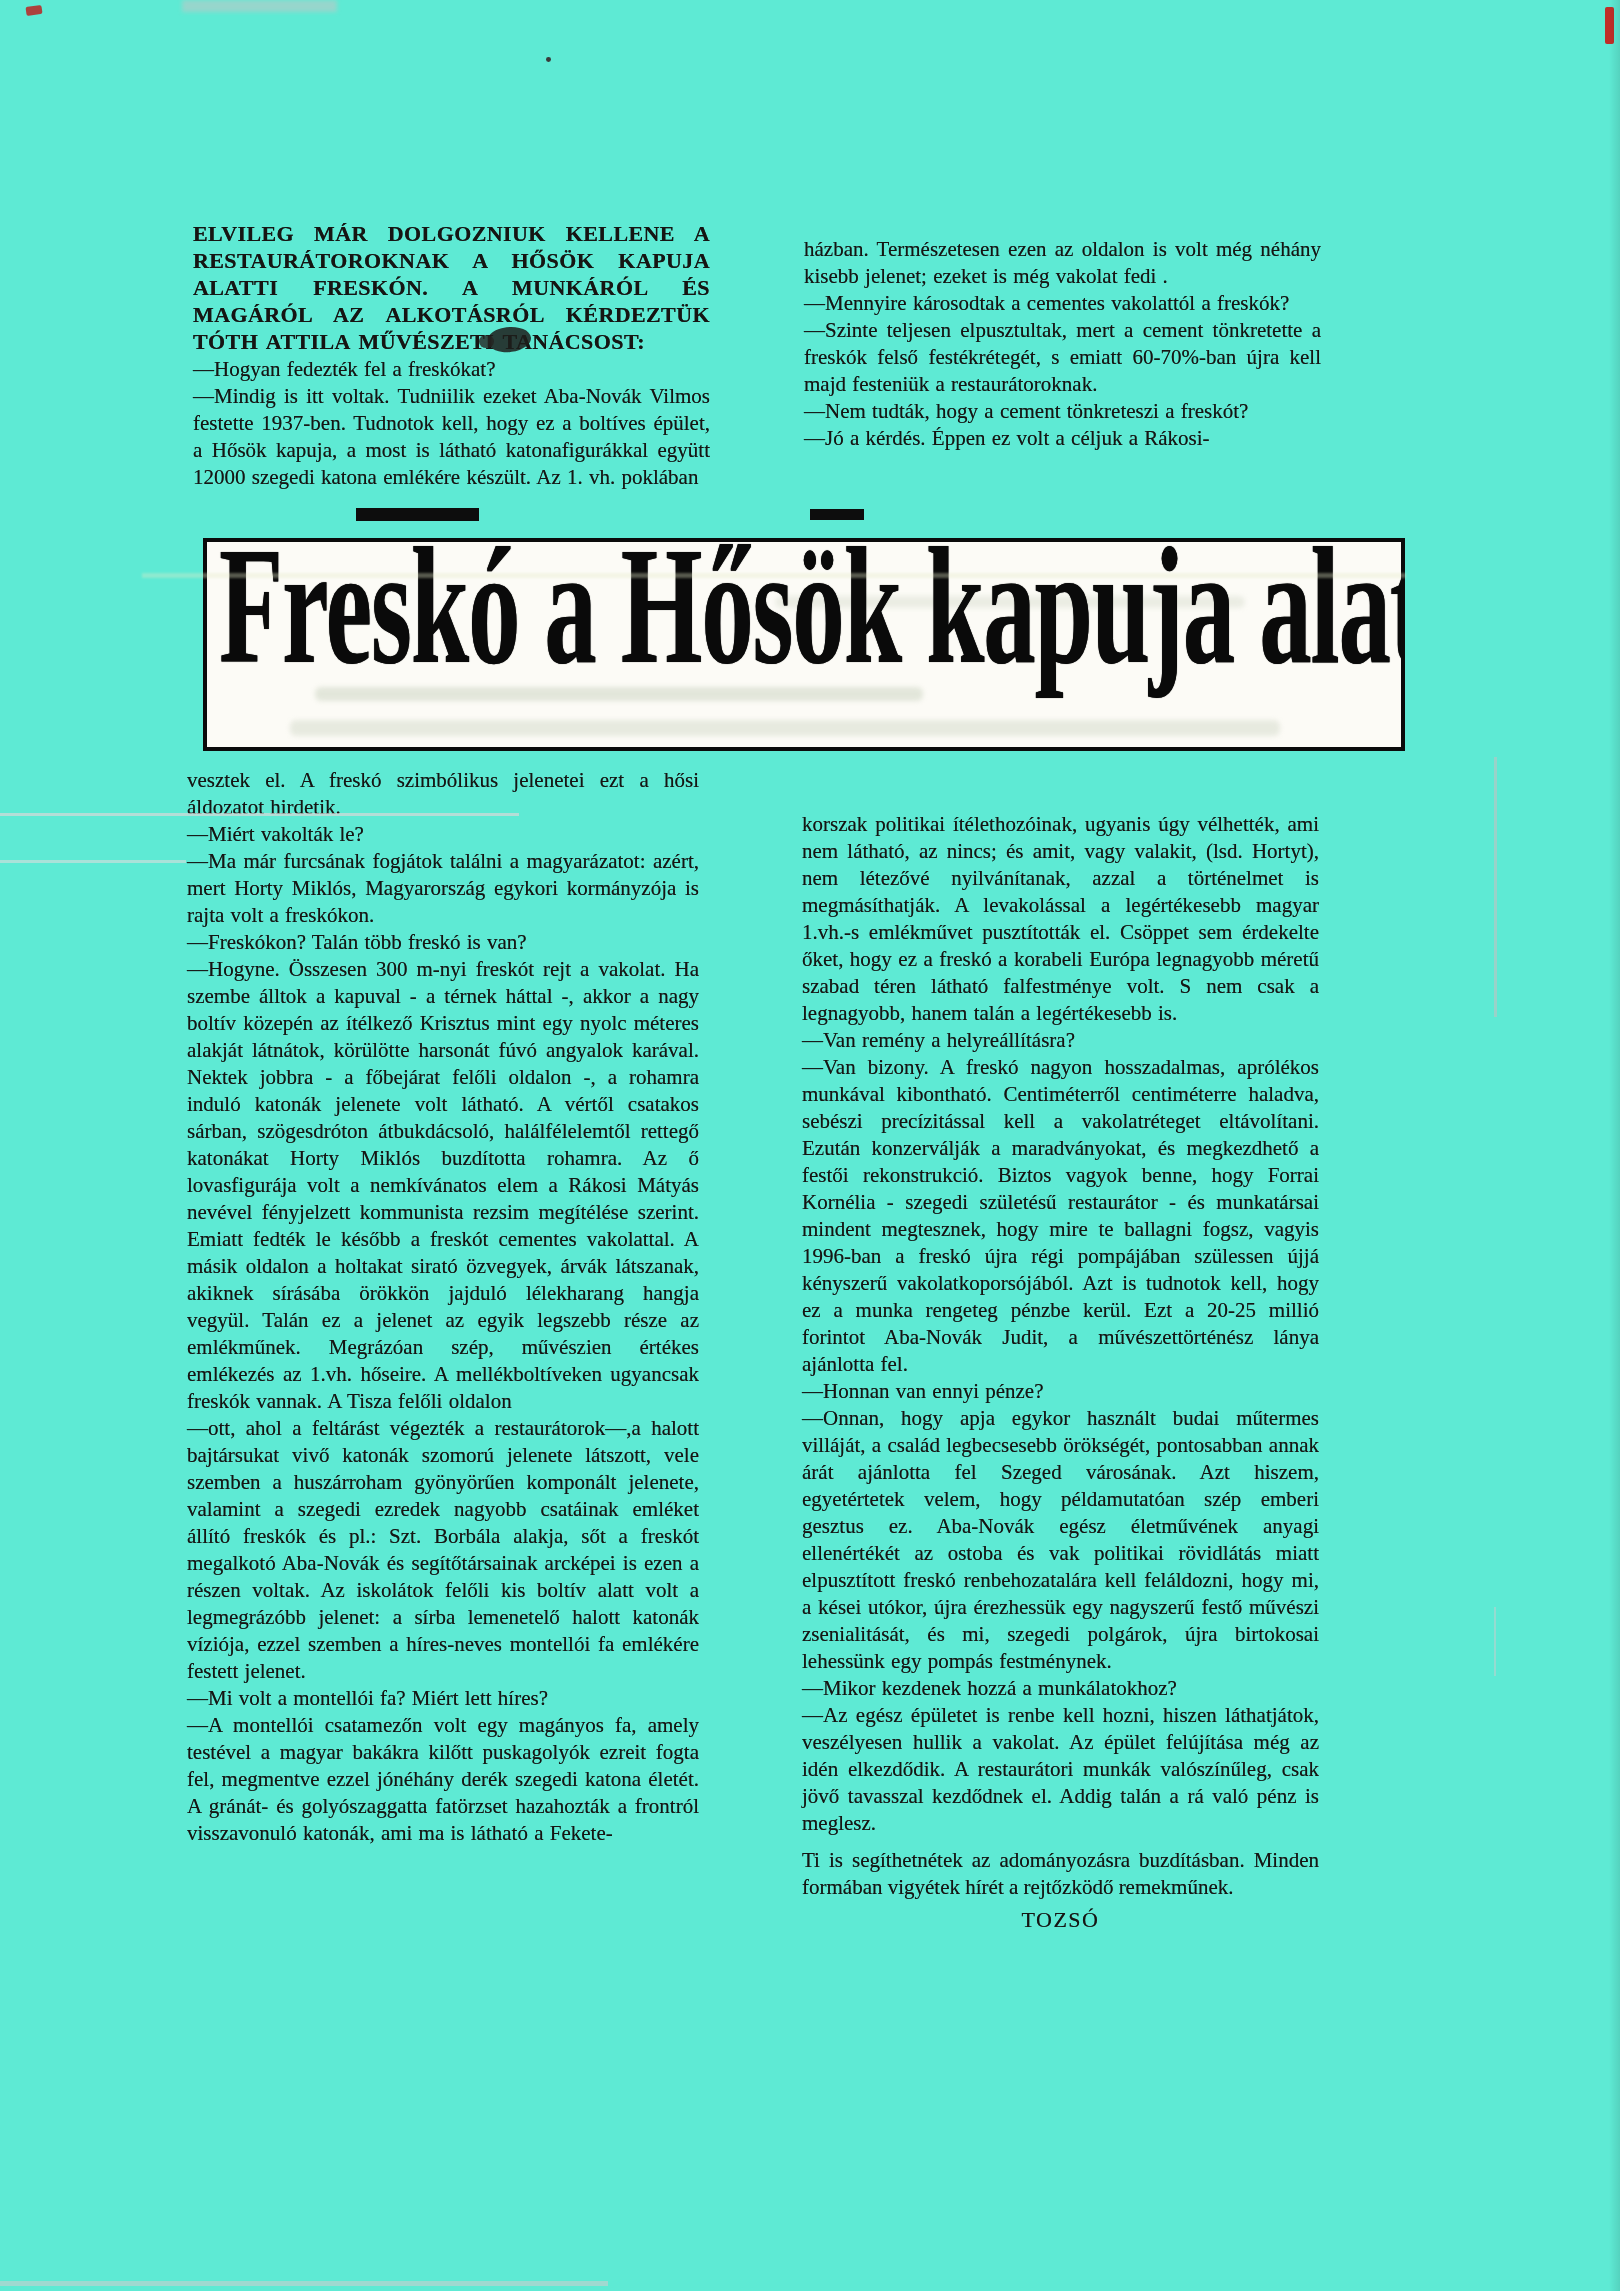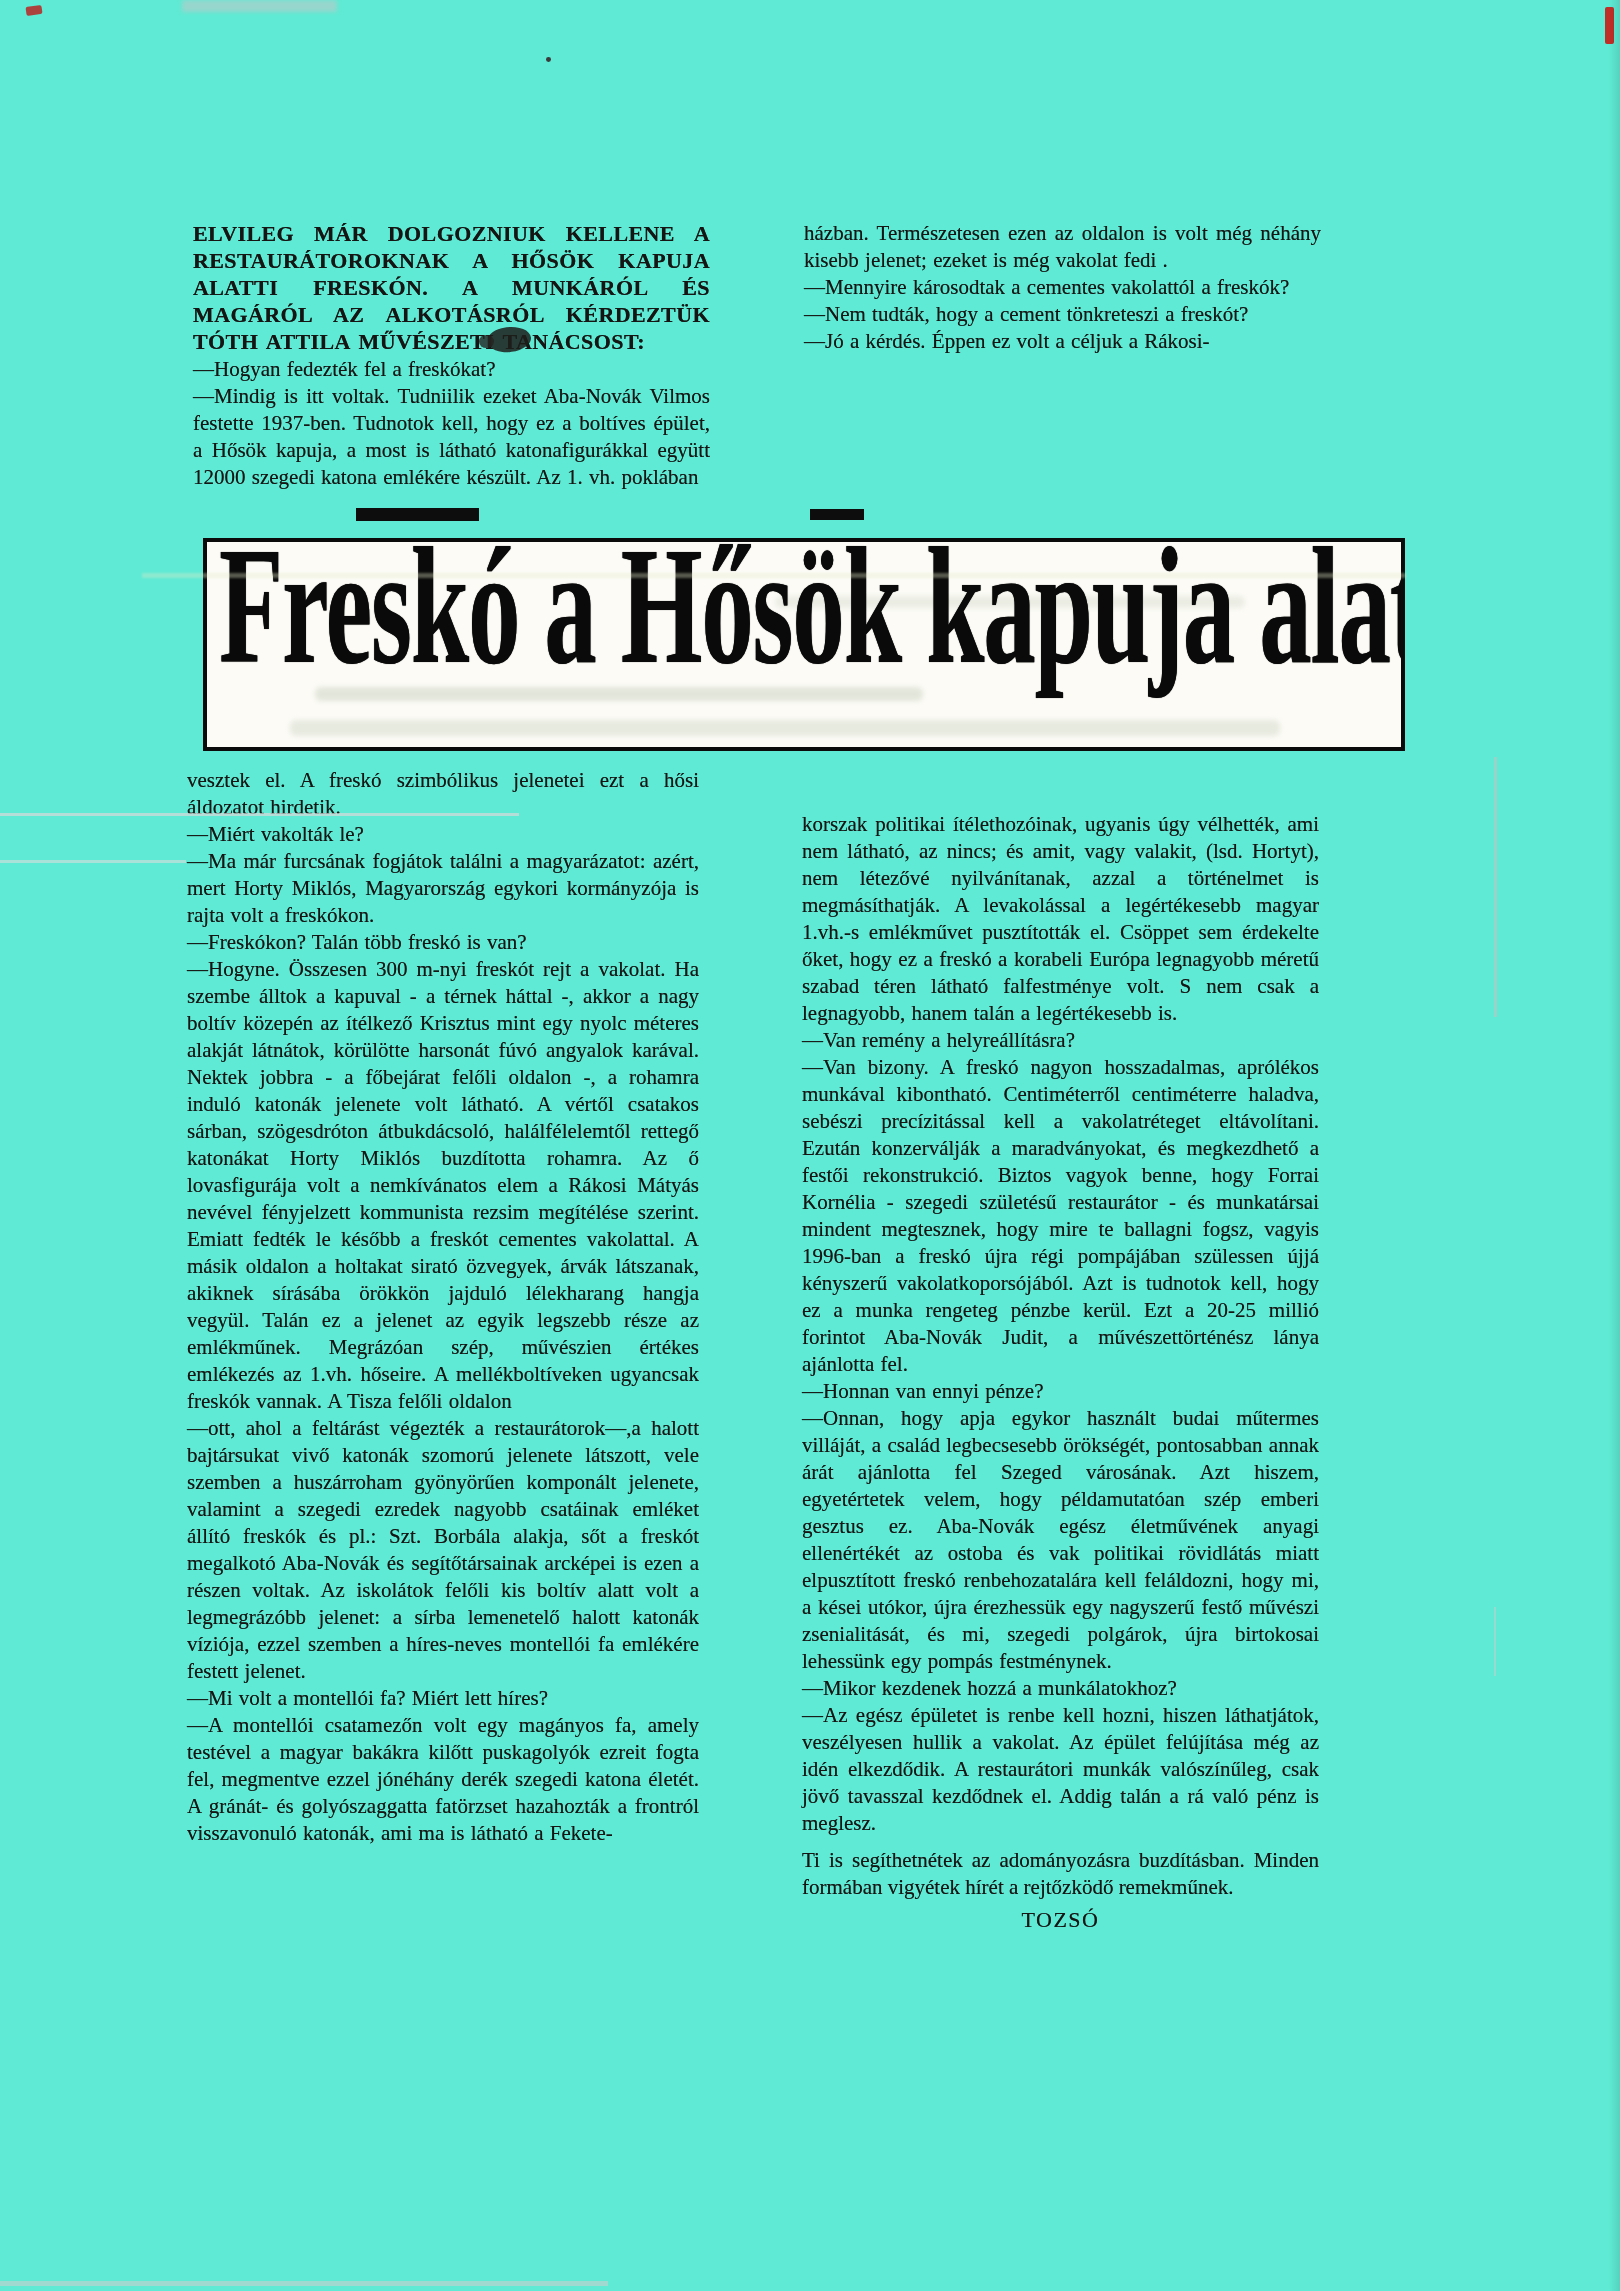--- a/index.html
+++ b/index.html
@@ -25,21 +25,21 @@
     margin:0 0 1px 0;
     font-weight:bold;
     font-size:22px;
     line-height:27px;
     text-align:justify;
     letter-spacing:0.4px;
     word-spacing:2.9px;
     text-shadow:0 0 0.6px rgba(10,10,10,0.7);
   }
   #top-left-col{left:193px;top:220px;width:517px;}
-  #top-right-col{left:804px;top:220px;width:517px;}
+  #top-right-col{left:804px;top:236px;width:517px;}
   #body-left-col{left:187px;top:767px;width:512px;}
   #body-right-col{left:802px;top:767px;width:517px;margin-top:44px;}
 
   .banner{
     position:absolute;
     left:203px;top:538px;
     width:1194px;height:205px;
     border:4.9px solid #0b0b0b;
     background:#fcfbf6;
     overflow:hidden;
@@ -90,20 +90,21 @@
     <p class="intro">ELVILEG MÁR DOLGOZNIUK KELLENE A RESTAURÁTOROKNAK A HŐSÖK KAPUJA ALATTI FRESKÓN. A MUNKÁRÓL ÉS MAGÁRÓL AZ ALKOTÁSRÓL KÉRDEZTÜK TÓTH ATTILA MŰVÉSZETI TANÁCSOST:</p>
     <div>
         <p class="para">—Hogyan fedezték fel a freskókat?</p>
         <p class="para">—Mindig is itt voltak. Tudniilik ezeket Aba-Novák Vilmos festette 1937-ben. Tudnotok kell, hogy ez a boltíves épület, a Hősök kapuja, a most is látható katonafigurákkal együtt 12000 szegedi katona emlékére készült. Az 1. vh. poklában</p>
       </div>
   </div>
 
   <div class="col" id="top-right-col">
       <p class="para">házban. Természetesen ezen az oldalon is volt még néhány kisebb jelenet; ezeket is még vakolat fedi .</p>
       <p class="para">—Mennyire károsodtak a cementes vakolattól a freskók?</p>
+      <p class="para">—Szinte teljesen elpusztultak, mert a cement tönkretette a freskók felső festékrétegét, s emiatt 60-70%-ban újra kell majd festeniük a restaurátoroknak.</p>
       <p class="para">—Nem tudták, hogy a cement tönkreteszi a freskót?</p>
       <p class="para">—Jó a kérdés. Éppen ez volt a céljuk a Rákosi-</p>
     </div>
 
   <div class="ink-dash" style="left:356px;top:508px;width:123px;height:12.7px;"></div>
   <div class="ink-dash" style="left:810px;top:509px;width:54px;height:10.8px;"></div>
 
   <div class="banner">
     <div class="ghost" style="left:568px;top:54px;width:470px;height:11.8px;background:#ccd3c2;opacity:.35;"></div>
     <div class="ghost" style="left:108px;top:145px;width:608px;height:13.7px;background:#c9d2bf;opacity:.5;"></div>

